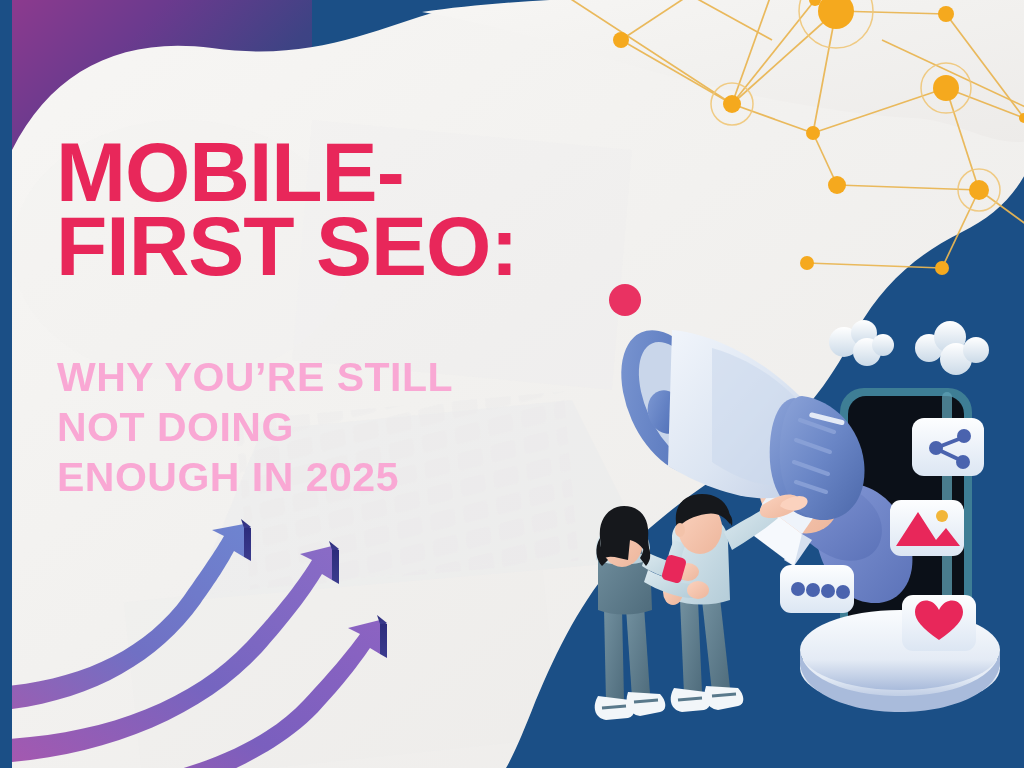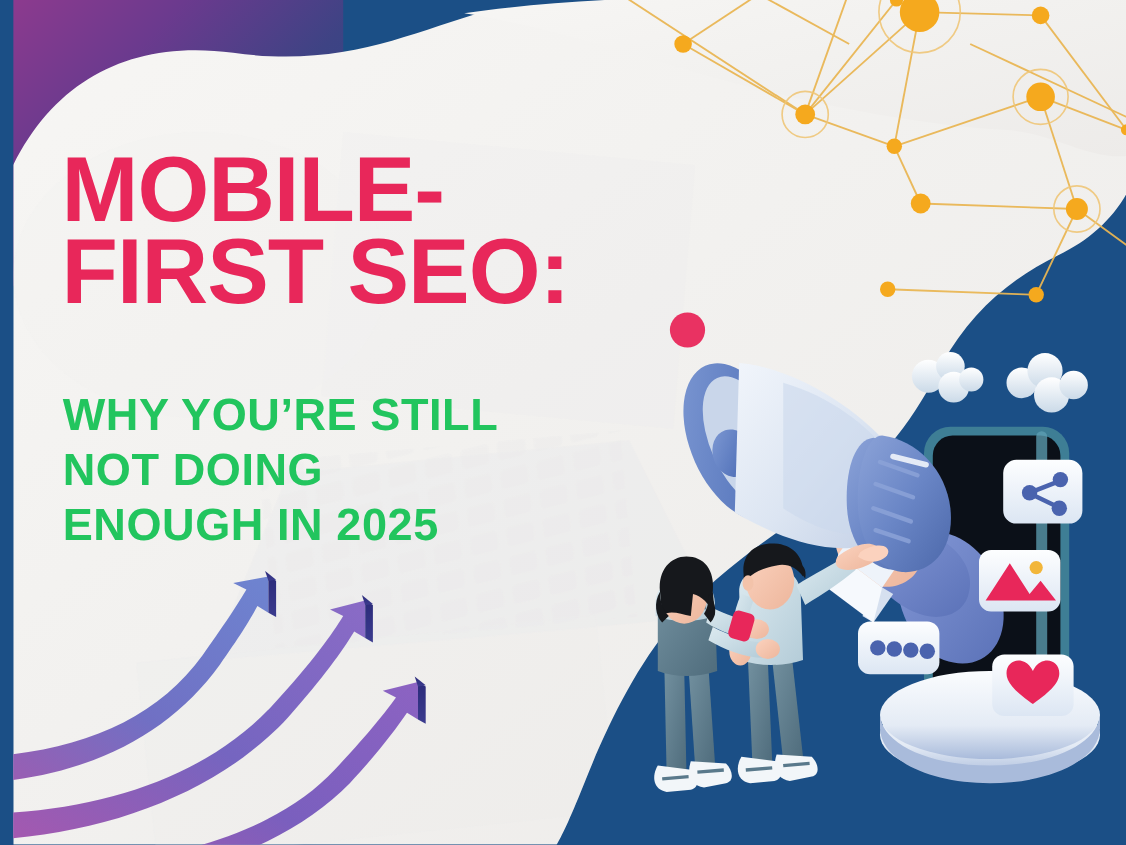--- a/index.html
+++ b/index.html
@@ -27,21 +27,21 @@
   
   .headline {
     position:absolute; left:44px; top:136px;
     font-size:84px; line-height:.88; letter-spacing:-1px;
     font-weight:bold; color:#E8275A;
     text-transform:uppercase; white-space:pre-line;
   }
   .subhead {
     position:absolute; left:45px; top:352px;
     font-size:41px; line-height:1.22; letter-spacing:.5px;
-    font-weight:bold; color:#22c55e;
+    font-weight:bold; color:#f9a8d4;
     text-transform:uppercase; white-space:pre-line;
   }
 </style>
 </head>
 <body>
 
 <div id="stage">
 
   <div class="layer navy-bg"></div>
 

